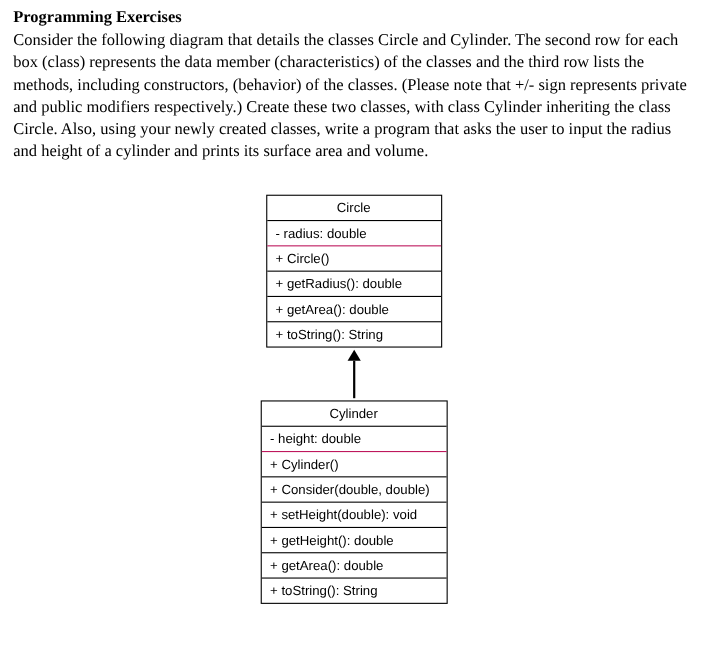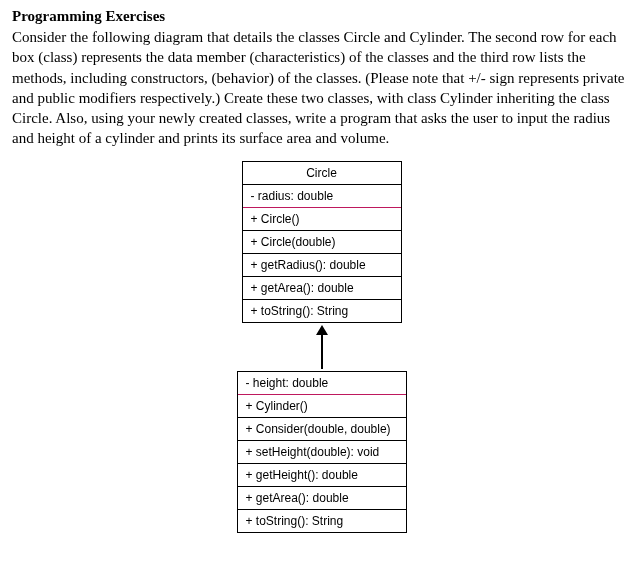--- a/index.html
+++ b/index.html
@@ -11,21 +11,21 @@
       box-sizing: border-box;
       color: #000;
       background: #fff;
     }
     .title {
       font-weight: bold;
       margin-bottom: 2px;
     }
     .paragraph {
       line-height: 1.35;
-      margin-bottom: 12px;
+      margin-bottom: 28px;
     }
     .diagram {
       font-family: Arial, Helvetica, sans-serif;
       font-size: 12px;
       display: flex;
       flex-direction: column;
       align-items: center;
     }
     .uml-class {
       border: 1px solid #000;
@@ -73,32 +73,32 @@
 
 <div class="title">Programming Exercises</div>
 <div class="paragraph">Consider the following diagram that details the classes Circle and Cylinder. The second row for each box (class) represents the data member (characteristics) of the classes and the third row lists the methods, including constructors, (behavior) of the classes. (Please note that +/- sign represents private and public modifiers respectively.) Create these two classes, with class Cylinder inheriting the class Circle. Also, using your newly created classes, write a program that asks the user to input the radius and height of a cylinder and prints its surface area and volume.</div>
 
 <div class="diagram">
 
   <div class="uml-class circle-box">
     <div class="uml-name">Circle</div>
     <div class="uml-attr">- radius: double</div>
     <div class="uml-method">+ Circle()</div>
-    <div class="uml-method">+ Circle(double)</div>
     <div class="uml-method">+ getRadius(): double</div>
     <div class="uml-method">+ getArea(): double</div>
     <div class="uml-method">+ toString(): String</div>
   </div>
 
   <div class="arrow-wrap">
     <div class="arrow-head"></div>
     <div class="arrow-line"></div>
   </div>
 
   <div class="uml-class cylinder-box">
+    <div class="uml-name">Cylinder</div>
     <div class="uml-attr">- height: double</div>
     <div class="uml-method">+ Cylinder()</div>
     <div class="uml-method">+ Consider(double, double)</div>
     <div class="uml-method">+ setHeight(double): void</div>
     <div class="uml-method">+ getHeight(): double</div>
     <div class="uml-method">+ getArea(): double</div>
     <div class="uml-method">+ toString(): String</div>
   </div>
 
 </div>

